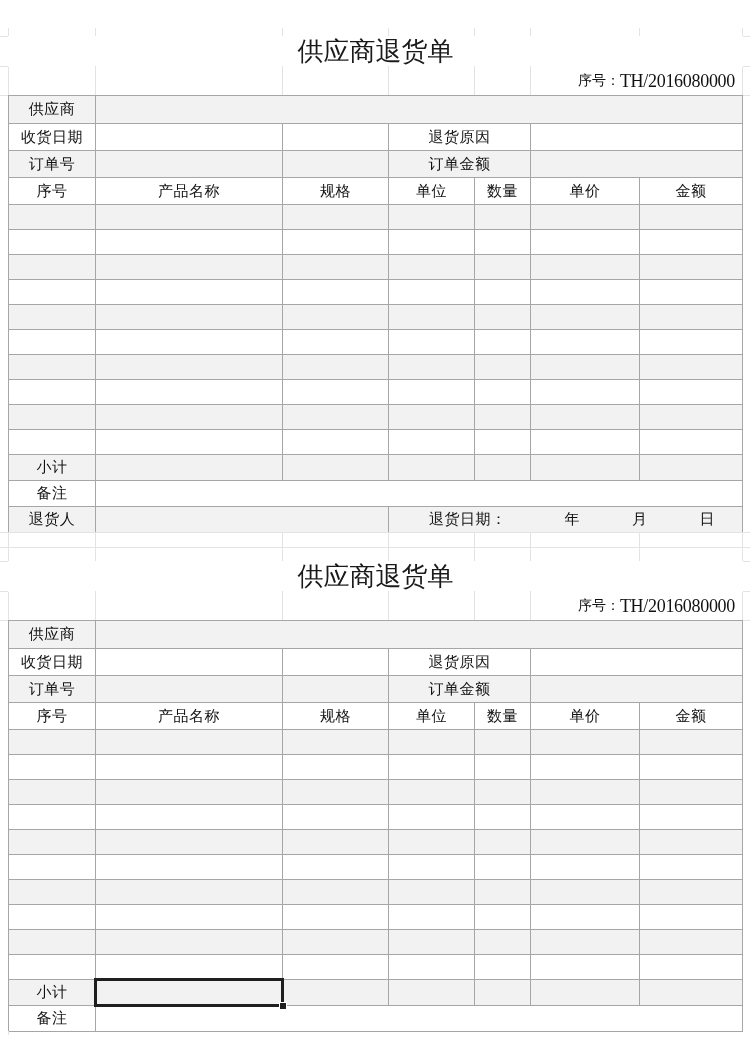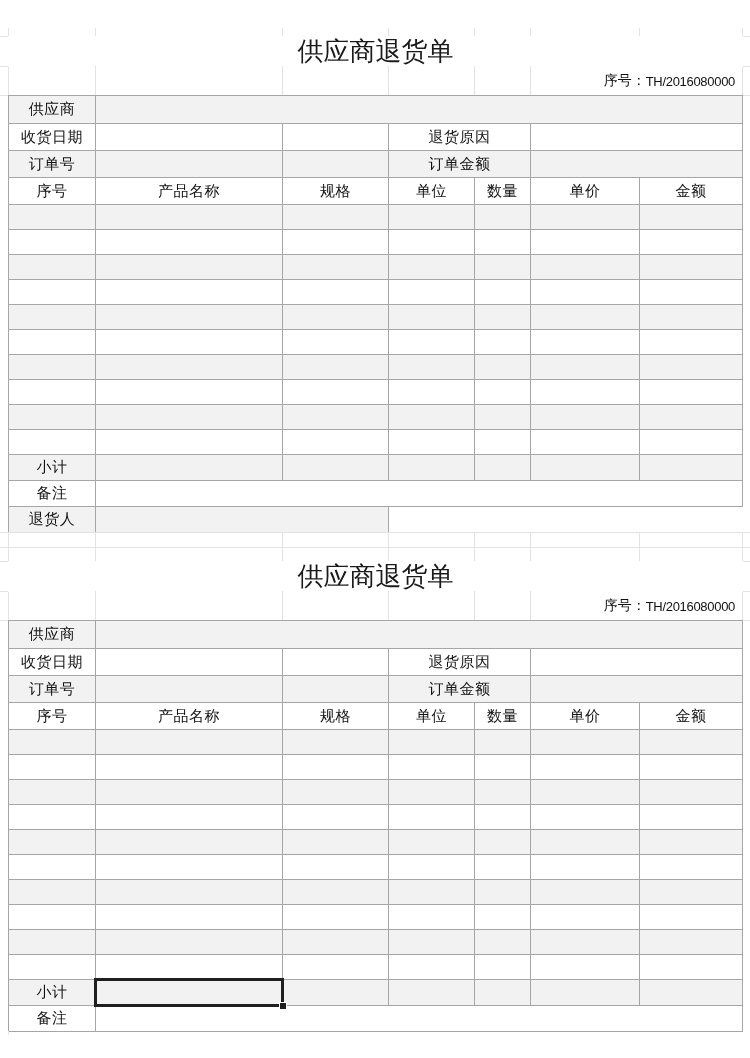--- a/index.html
+++ b/index.html
@@ -49,22 +49,22 @@
     color: #1a1a1a;
     font-family: "DejaVu Sans", sans-serif;
     letter-spacing: 0px;
   }
   .serial {
     justify-content: flex-end;
     padding-right: 8px;
     font-size: 14px;
   }
   .serial .mono {
-    font-family: Liberation Sans, sans-serif;
-    font-size: 13px;
+    font-family: Liberation Serif, serif;
+    font-size: 18px;
     letter-spacing: -0.3px;
   }
   .label { font-size: 15px; letter-spacing: 0.5px; }
   .date-line {
     justify-content: flex-start;
     padding-left: 40px;
     gap: 0;
   }
   .date-line span { display: inline-block; }
   .selected {
@@ -200,20 +200,26 @@
     <div class="cell b gray" style="left: 95px; top: 454px; width: 188px; height: 27px;"></div>
     <div class="cell b gray" style="left: 282px; top: 454px; width: 107px; height: 27px;"></div>
     <div class="cell b gray" style="left: 388px; top: 454px; width: 87px; height: 27px;"></div>
     <div class="cell b gray" style="left: 474px; top: 454px; width: 57px; height: 27px;"></div>
     <div class="cell b gray" style="left: 530px; top: 454px; width: 110px; height: 27px;"></div>
     <div class="cell b gray" style="left: 639px; top: 454px; width: 104px; height: 27px;"></div>
     <div class="cell b white label" style="left: 8px; top: 480px; width: 88px; height: 27px;">备注</div>
     <div class="cell b white" style="left: 95px; top: 480px; width: 648px; height: 27px;"></div>
     <div class="cell b gray label" style="left: 8px; top: 506px; width: 88px; height: 27px;">退货人</div>
     <div class="cell b gray" style="left: 95px; top: 506px; width: 294px; height: 27px;"></div>
+    <div class="cell b gray label date-line" style="left: 388px; top: 506px; width: 355px; height: 27px;">
+      <span style="margin-left: 0px;">退货日期：</span>
+      <span style="margin-left: 58px;">年</span>
+      <span style="margin-left: 52px;">月</span>
+      <span style="margin-left: 52px;">日</span>
+    </div>
     <div class="hgrid" style="top: 532px; left: 0px; width: 750px;"></div>
     <div class="hgrid" style="top: 547px; left: 0px; width: 750px;"></div>
     <div class="vgrid" style="left: 8px; top: 532px; height: 15px;"></div>
     <div class="vgrid" style="left: 95px; top: 532px; height: 15px;"></div>
     <div class="vgrid" style="left: 282px; top: 532px; height: 15px;"></div>
     <div class="vgrid" style="left: 388px; top: 532px; height: 15px;"></div>
     <div class="vgrid" style="left: 474px; top: 532px; height: 15px;"></div>
     <div class="vgrid" style="left: 530px; top: 532px; height: 15px;"></div>
     <div class="vgrid" style="left: 639px; top: 532px; height: 15px;"></div>
     <div class="vgrid" style="left: 742px; top: 532px; height: 15px;"></div>

